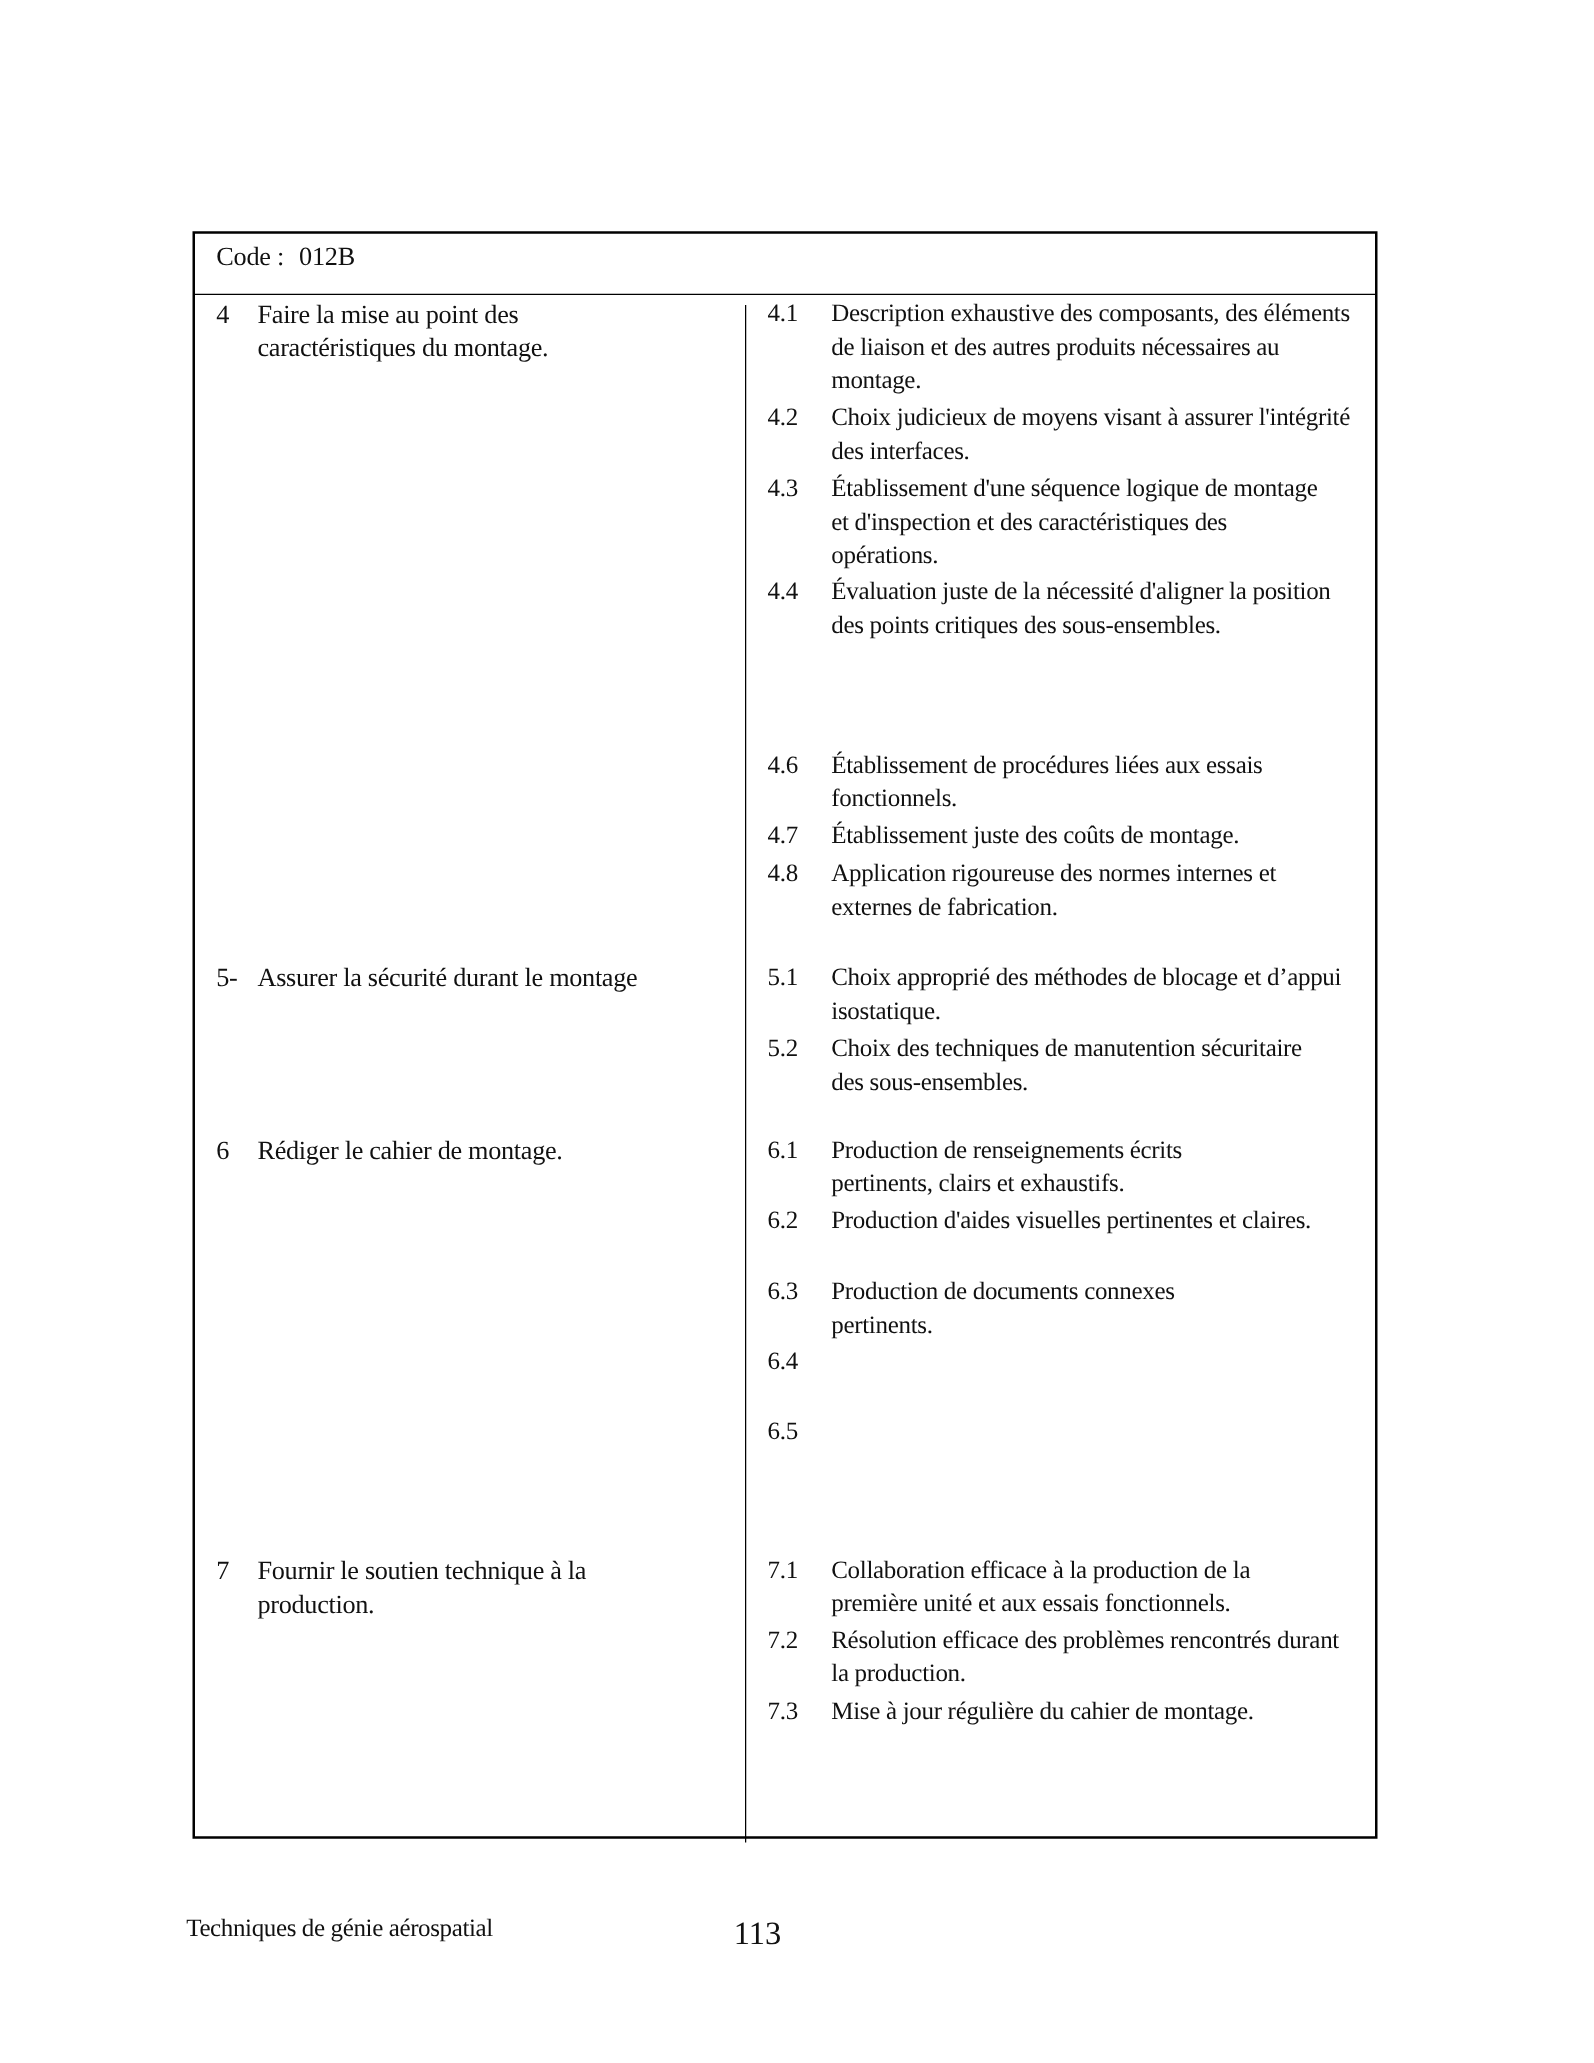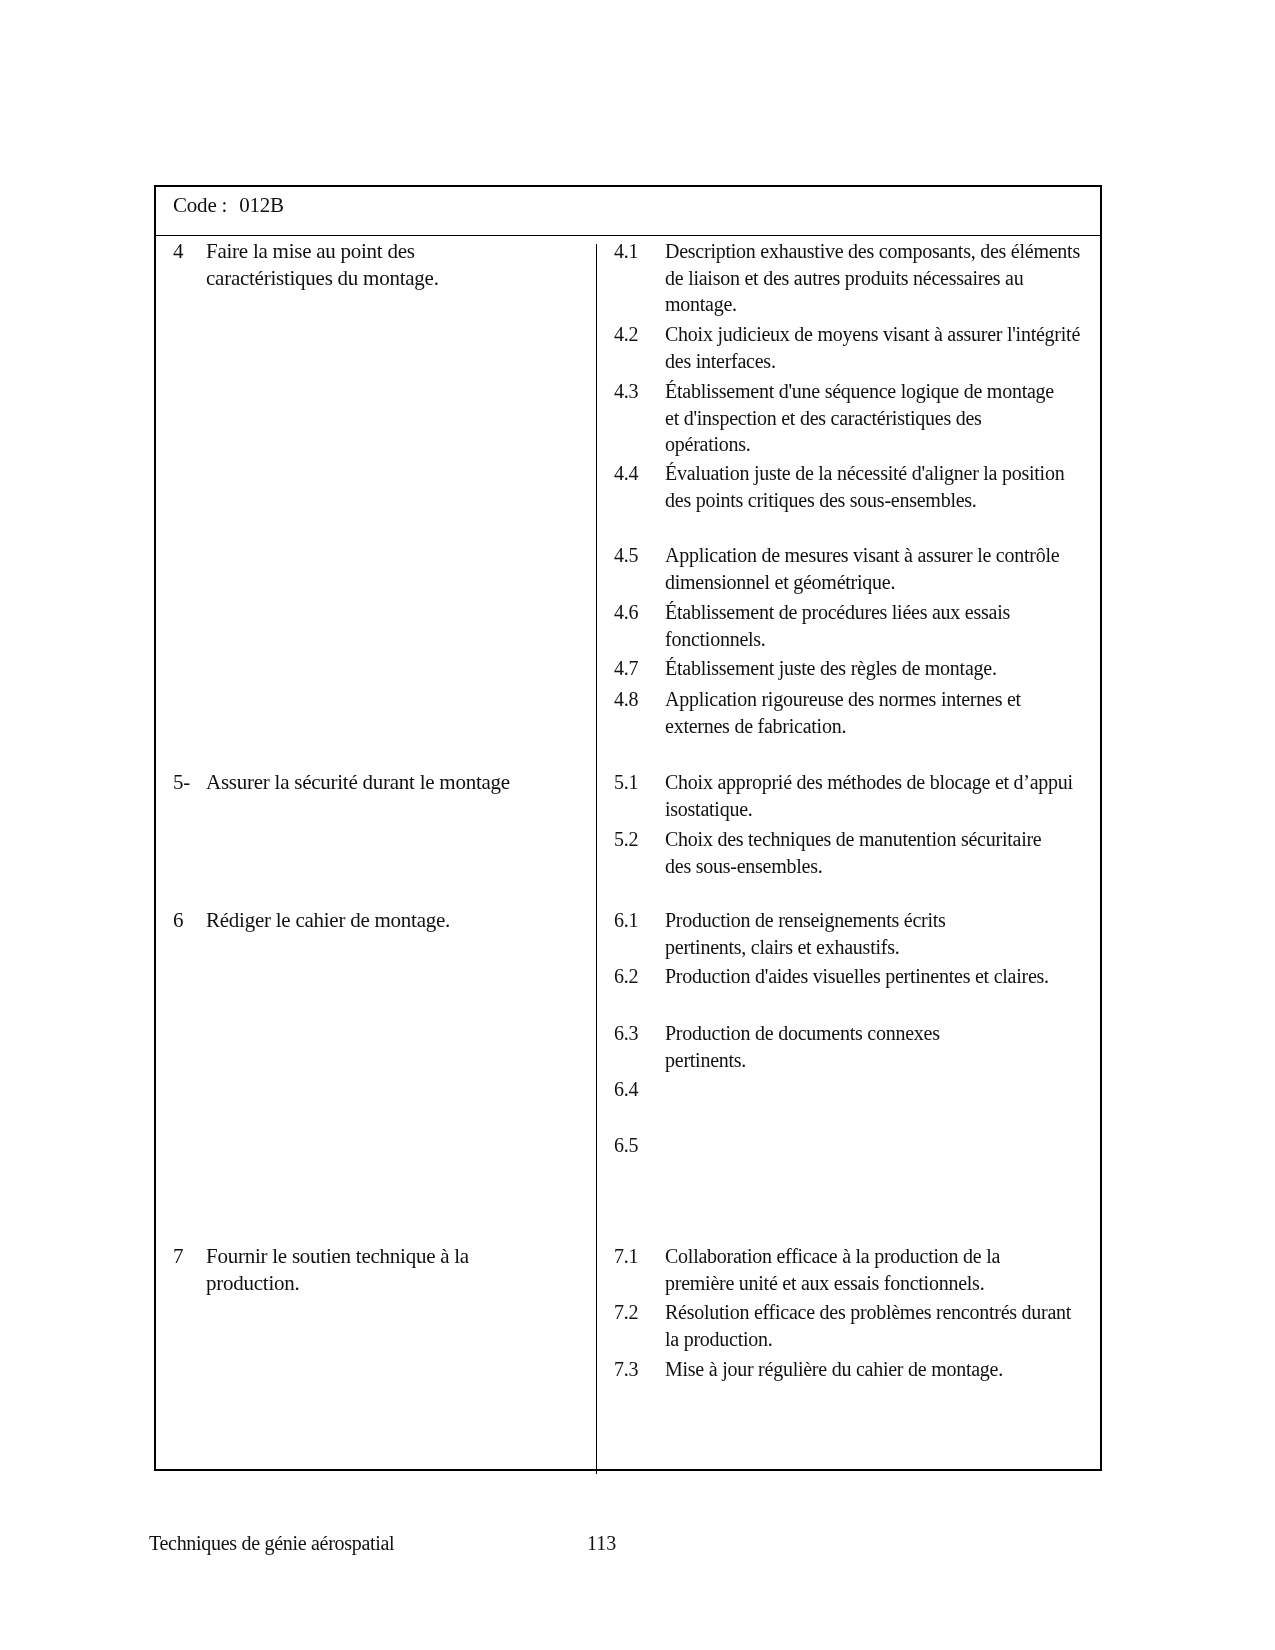--- a/index.html
+++ b/index.html
@@ -11,21 +11,21 @@
     .col-divider { position: absolute; left: 440px; top: 57px; width: 0; height: 1230px; border-left: 1.3px solid #000; }
     .code { position: absolute; left: 17px; top: 5px; font-size: 21px; line-height: 26px; letter-spacing: -0.2px; }
     .code .code-val { margin-left: 12px; text-align: right; }
     .task { position: absolute; left: 17px; font-size: 21px; line-height: 26.5px; display: flex; letter-spacing: -0.25px; }
     .task .num { width: 33px; flex: none; }
     .task .txt { width: 390px; }
     .crit { position: absolute; left: 458px; font-size: 20px; line-height: 26.5px; display: flex; letter-spacing: -0.25px; }
     .crit .num { width: 51px; flex: none; }
     .crit .txt { width: 420px; }
     .footer-title { position: absolute; left: 149px; top: 1532px; font-size: 20px; letter-spacing: -0.3px; }
-    .footer-page { position: absolute; left: 587px; top: 1532px; font-size: 20px; }
+    .footer-page { position: absolute; left: 587px; top: 1532px; font-size: 26px; }
   </style>
 </head>
 <body>
 
 <div class="frame">
   <div class="code">
     <span>Code :</span><span class="code-val">012B</span>
   </div>
   <div class="header-rule"></div>
   <div class="col-divider"></div>
@@ -43,31 +43,27 @@
       <span class="txt">Choix judicieux de moyens visant à assurer l'intégrité des interfaces.</span>
     </div>
   <div class="crit" style="top:191px">
       <span class="num">4.3</span>
       <span class="txt" style="width:400px">Établissement d'une séquence logique de montage et d'inspection et des caractéristiques des opérations.</span>
     </div>
   <div class="crit" style="top:273px">
       <span class="num">4.4</span>
       <span class="txt" style="width:400px">Évaluation juste de la nécessité d'aligner la position des points critiques des sous-ensembles.</span>
     </div>
-  <div class="crit" style="top:355px">
-      <span class="num">4.5</span>
-      <span class="txt">Application de mesures visant à assurer le contrôle dimensionnel et géométrique.</span>
-    </div>
   <div class="crit" style="top:412px">
       <span class="num">4.6</span>
       <span class="txt">Établissement de procédures liées aux essais fonctionnels.</span>
     </div>
   <div class="crit" style="top:468px">
       <span class="num">4.7</span>
-      <span class="txt">Établissement juste des règles de montage.</span>
+      <span class="txt">Établissement juste des coûts de montage.</span>
     </div>
   <div class="crit" style="top:499px">
       <span class="num">4.8</span>
       <span class="txt">Application rigoureuse des normes internes et externes de fabrication.</span>
     </div>
 
   <div class="task" style="top:582px">
     <span class="num">5-</span>
     <span class="txt">Assurer la sécurité durant le montage</span>
   </div>

